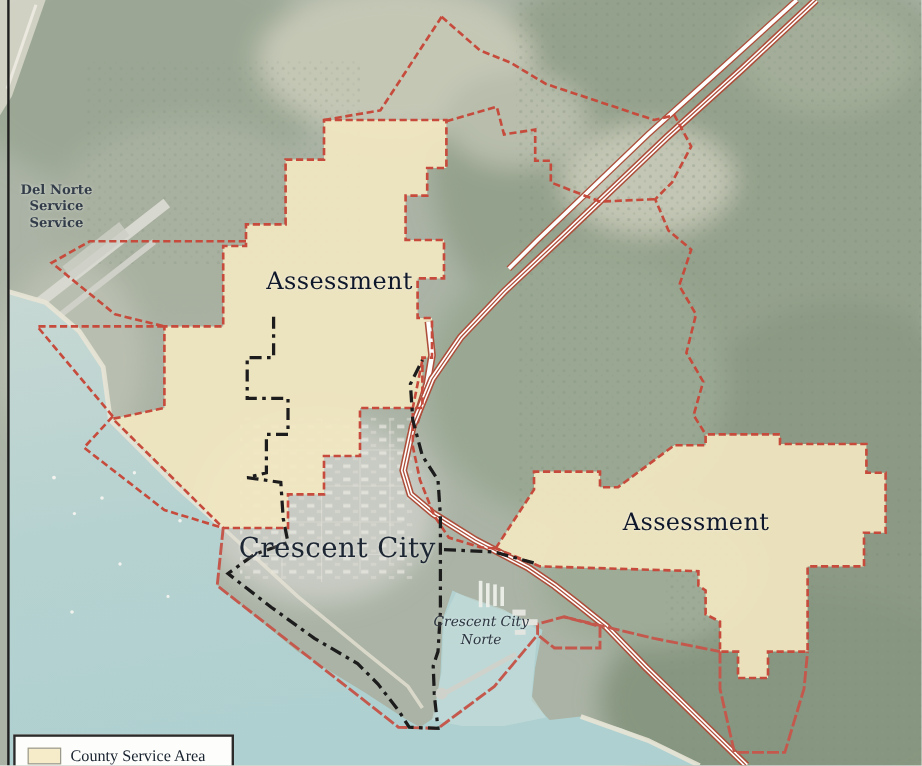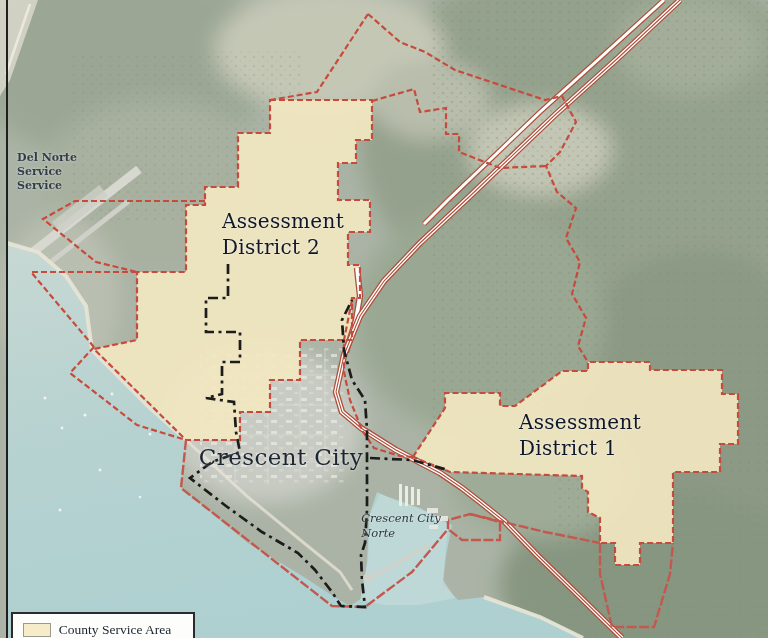--- a/index.html
+++ b/index.html
@@ -1,20 +1,20 @@
 <!DOCTYPE html>
 <html><head>
 <meta charset="utf-8">
 <style>
   html,body{margin:0;padding:0;background:#ffffff;}
   .map-frame{position:relative;width:768px;height:638px;overflow:hidden;
     font-family:"DejaVu Serif",serif;background:#aab3a5;}
   .map-frame svg{position:absolute;left:0;top:0;}
   .edge-border{position:absolute;left:6px;top:0;width:2px;height:638px;background:#1f1f1f;}
-  .map-label{position:absolute;transform:translate(-50%,-50%);text-align:left;
+  .map-label{position:absolute;transform:translate(-50%,-50%);text-align:center;
     color:#222b38;text-shadow:0 0 3px rgba(255,255,255,.55);line-height:1.3;white-space:nowrap;}
   .lbl-airport{font-size:11px;font-weight:bold;color:#333d49;line-height:1.25;}
   .lbl-district{font-size:20px;letter-spacing:.3px;color:#0f172a;}
   .lbl-city{font-size:23px;letter-spacing:.4px;color:#1d2633;}
   .lbl-harbor{font-size:11.5px;font-style:italic;color:#2c3540;}
   .legend{position:absolute;left:11px;top:612px;width:184px;height:34px;
     background:#fdfdfb;border:2px solid #2b2b2b;box-sizing:border-box;
     display:flex;align-items:flex-start;padding:9px 0 0 10px;}
   .legend .swatch{width:30px;height:14px;border:1px solid #9a9a8e;box-sizing:border-box;}
   .legend .legend-text{font-family:"Liberation Serif",serif;font-size:13.5px;color:#1a2430;
@@ -185,26 +185,24 @@
   </svg>
 
   <div class="map-label lbl-airport" style="left:47px;top:172px;">
     <div>Del Norte</div>
     <div>Service</div>
     <div>Service</div>
   </div>
 
   <div class="map-label lbl-district" style="left:283px;top:234px;">
     <div>Assessment</div>
-    <div>District 2</div>
   </div>
 
   <div class="map-label lbl-district" style="left:580px;top:435px;">
     <div>Assessment</div>
-    <div>District 1</div>
   </div>
 
   <div class="map-label lbl-city" style="left:281px;top:458px;">
     <div>Crescent City</div>
   </div>
 
   <div class="map-label lbl-harbor" style="left:401px;top:526px;">
     <div>Crescent City</div>
     <div>Norte</div>
   </div>

